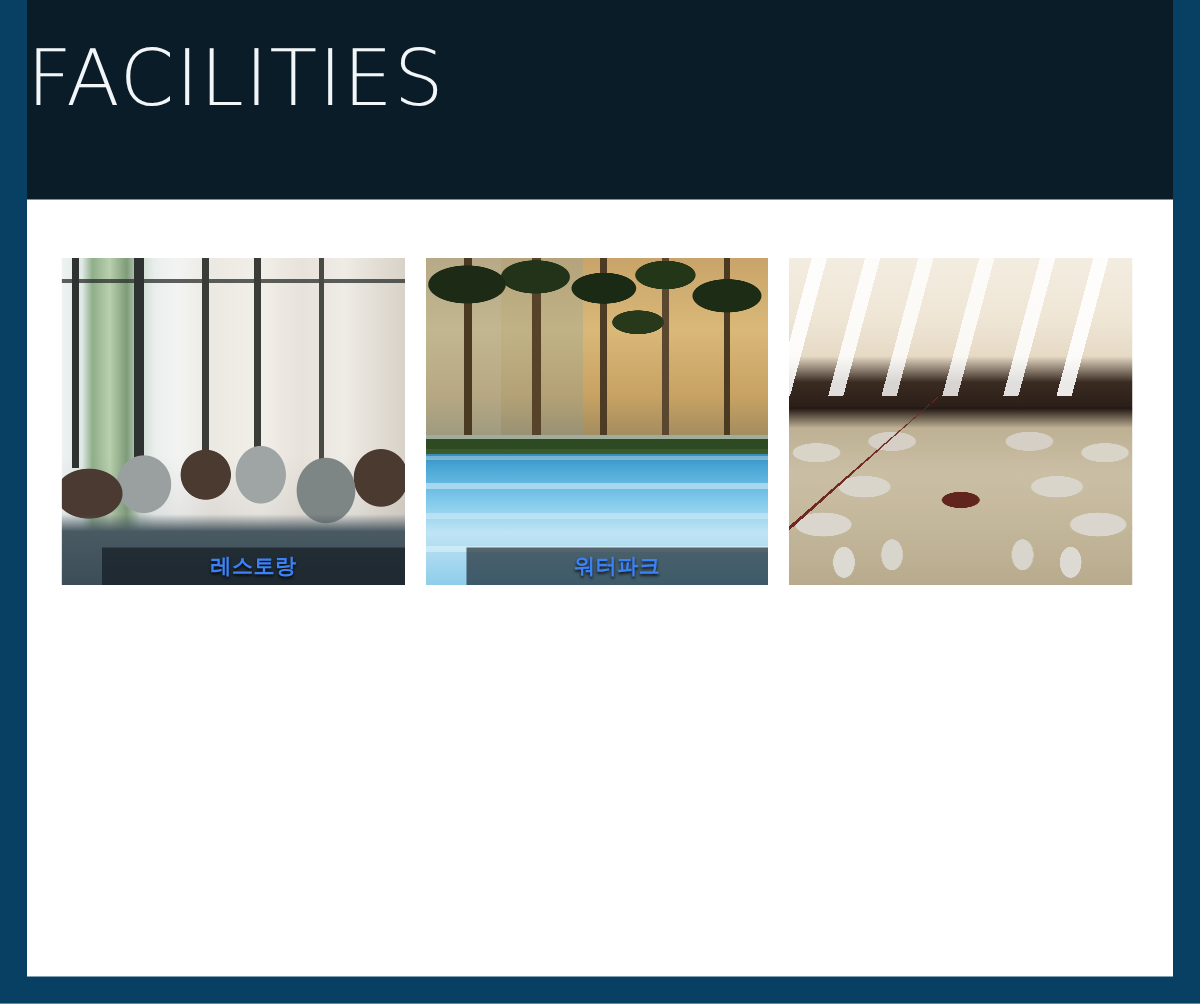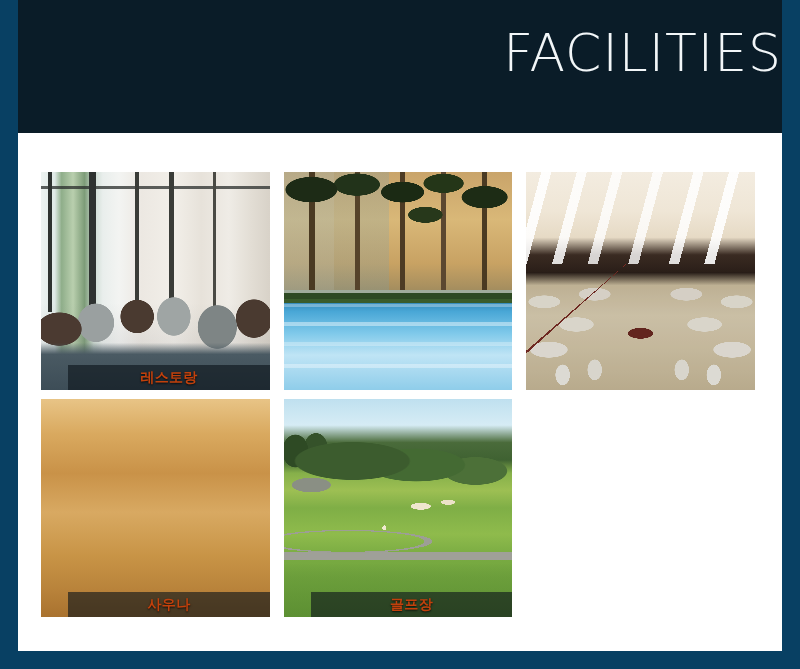--- a/index.html
+++ b/index.html
@@ -24,21 +24,21 @@
   }
 
   
   .header {
     position: absolute;
     left: 18px;
     top: 0;
     width: 764px;
     height: 161px;
     background: #0a1c28;
-    text-align: right;
+    text-align: left;
     overflow: hidden;
   }
 
   .header-title {
     display: block;
     margin-top: 27px;
     font-size: 52px;
     font-weight: 300;
     letter-spacing: 1px;
     line-height: 1;
@@ -98,21 +98,21 @@
   .caption {
     position: absolute;
     left: 0;
     right: 0;
     bottom: 0;
     height: 25px;
     line-height: 25px;
     text-align: center;
     font-size: 14px;
     font-weight: 700;
-    color: #c2410c;
+    color: #3b82f6;
     background: rgba(12, 20, 26, 0.62);
     text-shadow: 0 1px 2px rgba(0,0,0,0.8);
     letter-spacing: 0.3px;
     margin-left: 27px;
   }
 
   
 
   
   .ph-restaurant {
@@ -353,38 +353,26 @@
 
       <div class="row">
 
         <div class="card wide">
           <div class="photo ph-restaurant"></div>
           <div class="caption">레스토랑</div>
         </div>
 
         <div class="card">
           <div class="photo ph-water"></div>
+          <div class="caption">워터파크</div>
         </div>
 
         <div class="card wide">
           <div class="photo ph-banquet"></div>
         </div>
 
       </div>
 
-      <div class="row">
-
-        <div class="card wide">
-          <div class="photo ph-sauna"></div>
-          <div class="caption">사우나</div>
-        </div>
-
-        <div class="card">
-          <div class="photo ph-golf"></div>
-          <div class="caption">골프장</div>
-        </div>
-
-      </div>
 
     </div>
   </div>
 
 </div>
 
 </body></html>

